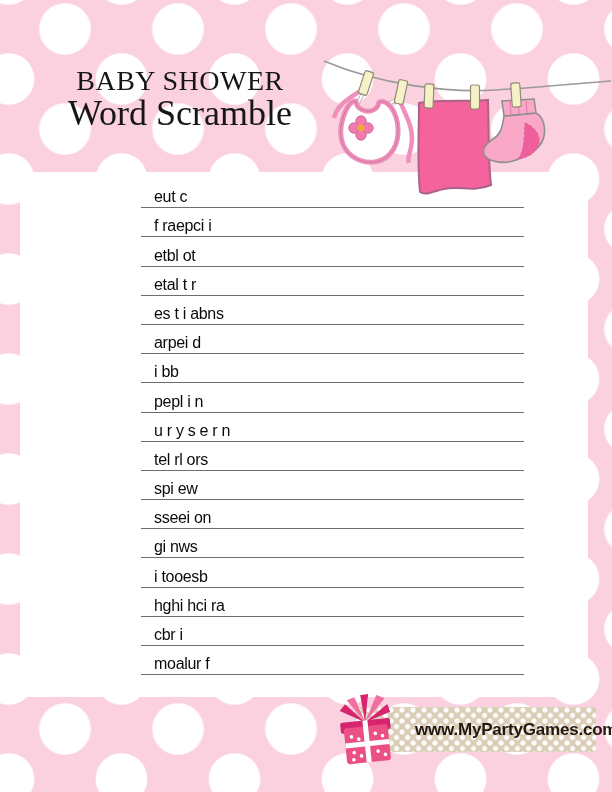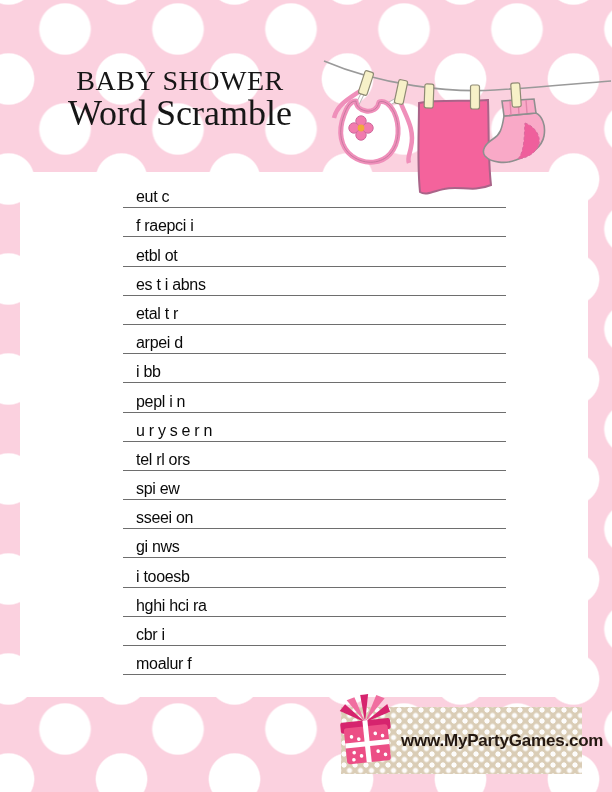--- a/index.html
+++ b/index.html
@@ -24,30 +24,30 @@
   .title {
     position:absolute; left:28px; top:66px; width:304px; text-align:center;
     color:#161616; z-index:3; line-height:1.04;
     font-family:"Liberation Serif", serif;
   }
   .title .l1 { font-size:28px; letter-spacing:0.5px; white-space:nowrap; }
   .title .l2 { font-size:36px; white-space:nowrap; }
 
   .clothesline { position:absolute; left:320px; top:55px; z-index:3; }
 
-  .words { position:absolute; left:123px; top:179px; width:383px; z-index:2; }
+  .words { position:absolute; left:141px; top:179px; width:383px; z-index:2; }
   .word-row { position:relative; height:29.2px; }
   .answer-line { position:absolute; left:0; right:0; bottom:0; height:0; border-bottom:1.2px solid #6e6e6e; }
   .word-text {
     position:absolute; left:13px; bottom:2px; font-size:16px; color:#0a0a0a;
     letter-spacing:-0.3px; white-space:pre;
   }
 
   .banner {
-    position:absolute; left:341px; top:707px; width:241px; height:67px; z-index:2;
+    position:absolute; left:355px; top:707px; width:241px; height:45px; z-index:2;
     background-color:#DACDB6;
     background-image:
       radial-gradient(circle 3px at 3px 3px, rgba(255,255,255,0.95) 2.2px, rgba(255,255,255,0) 3px),
       radial-gradient(circle 3px at 3px 3px, rgba(255,255,255,0.95) 2.2px, rgba(255,255,255,0) 3px);
     background-size:11px 11px, 11px 11px;
     background-position:0 0, 5.5px 5.5px;
   }
   .banner-text {
     position:absolute; left:60px; top:0; height:100%; display:flex; align-items:center;
     font-size:17px; font-weight:bold; color:#241811; letter-spacing:-0.2px; white-space:nowrap;
@@ -116,25 +116,25 @@
     </div>
       <div class="word-row">
       <span class="word-text">f raepci i</span>
       <span class="answer-line"></span>
     </div>
       <div class="word-row">
       <span class="word-text">etbl ot</span>
       <span class="answer-line"></span>
     </div>
       <div class="word-row">
+      <span class="word-text">etal t r</span>
+      <span class="answer-line"></span>
+    </div>
+      <div class="word-row">
       <span class="word-text">es t i abns</span>
-      <span class="answer-line"></span>
-    </div>
-      <div class="word-row">
-      <span class="word-text">etal t r</span>
       <span class="answer-line"></span>
     </div>
       <div class="word-row">
       <span class="word-text">arpei d</span>
       <span class="answer-line"></span>
     </div>
       <div class="word-row">
       <span class="word-text">i bb</span>
       <span class="answer-line"></span>
     </div>

